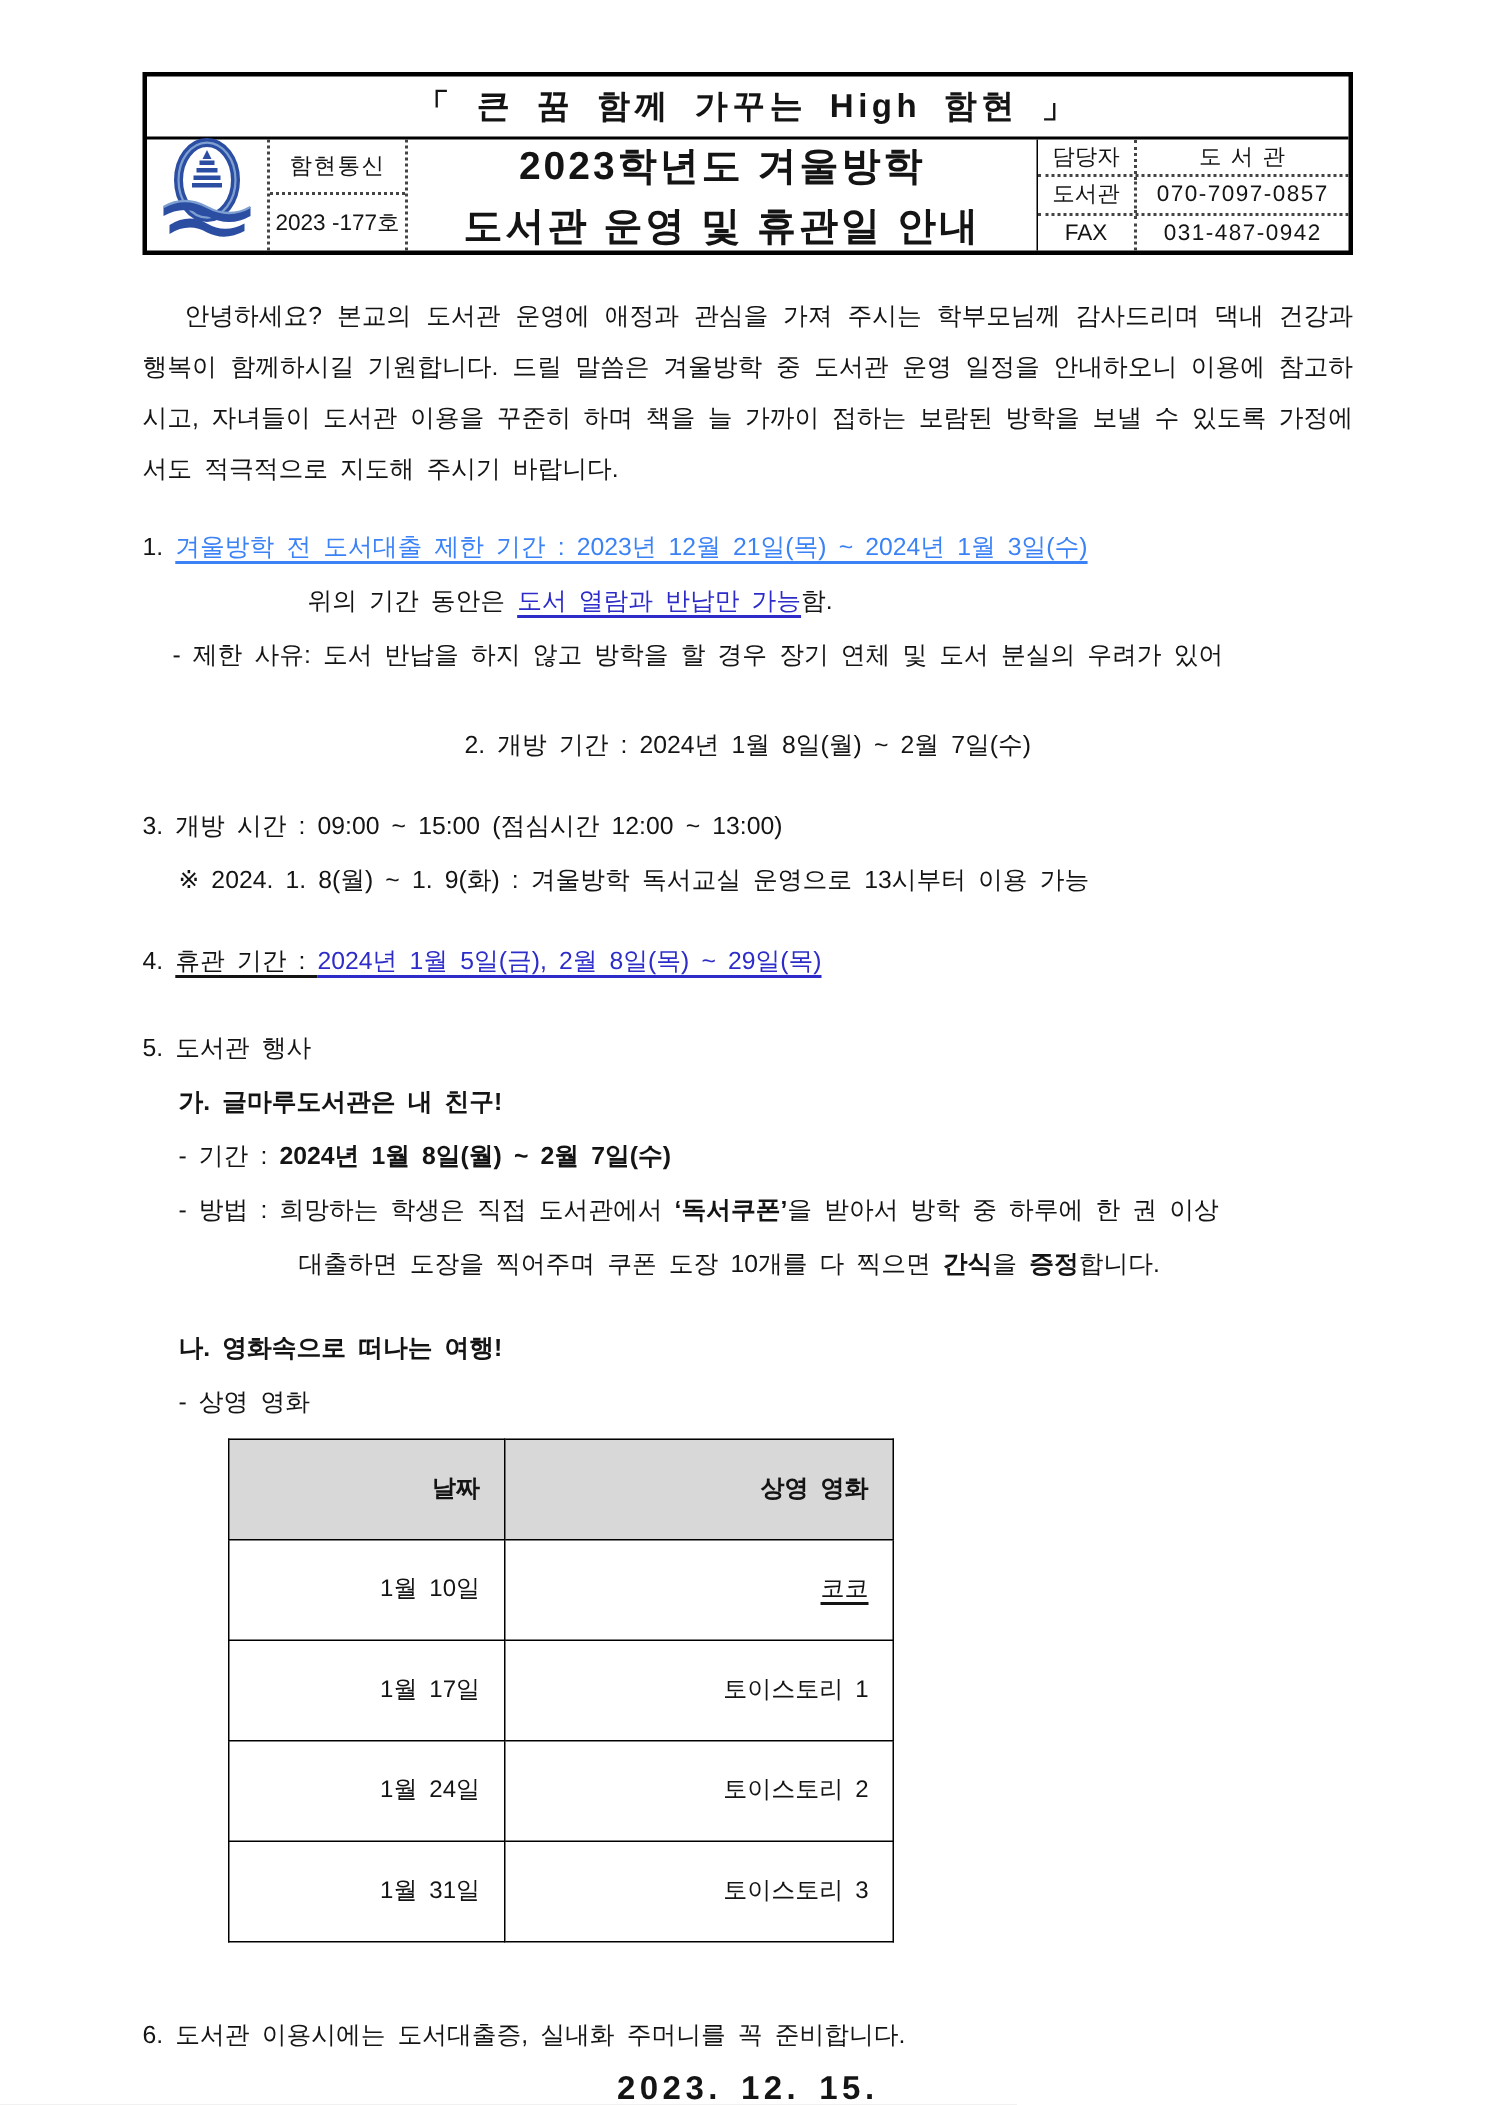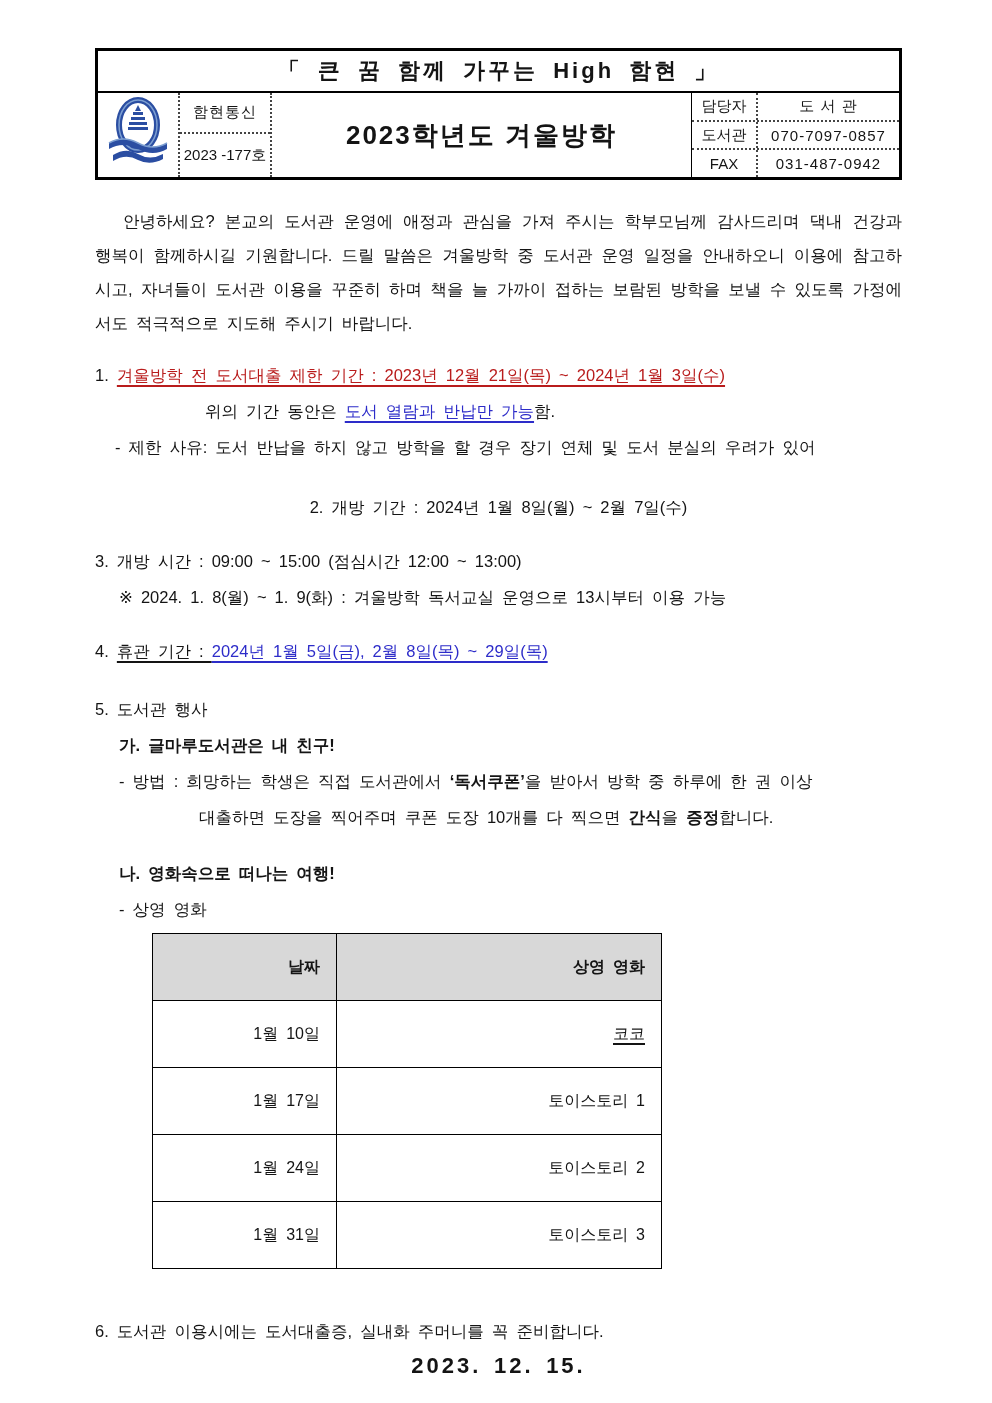--- a/index.html
+++ b/index.html
@@ -11,56 +11,56 @@
   }
   .content { position:absolute; left:95px; top:48px; width:807px; }
 
   
   .header-box { border:3px solid #000; }
   .slogan-row {
     height:42px; border-bottom:2px solid #000;
     display:flex; align-items:center; justify-content:center;
     font-size:22px; font-weight:bold; letter-spacing:3px; word-spacing:6px;
   }
-  .header-main { display:flex; height:84px; }
+  .header-main { display:flex; height:74px; }
   .logo-cell { width:80px; display:flex; align-items:center; justify-content:center; }
   .news-cell { width:94px; border-left:2px dotted #444; border-right:2px dotted #444;
                display:flex; flex-direction:column; }
   .news-top  { flex:1; border-bottom:2px dotted #444; display:flex; align-items:center; justify-content:center; font-size:15px; letter-spacing:1px; }
   .news-bottom { flex:1.08; display:flex; align-items:center; justify-content:center; font-size:15px; }
   .title-cell { flex:1; display:flex; flex-direction:column; align-items:center; justify-content:center;
                 font-weight:bold; font-size:26px; line-height:1.55; letter-spacing:2px; }
   .contact-cell { width:208px; border-left:1px solid #000; display:flex; flex-direction:column; font-size:15px; }
   .contact-row { flex:1; display:flex; }
   .contact-row + .contact-row { border-top:2px dotted #444; }
   .contact-label { width:66px; border-right:2px dotted #444; display:flex; align-items:center; justify-content:center; }
   .contact-value { flex:1; display:flex; align-items:center; justify-content:center; letter-spacing:1px; }
 
   
   .body-text { font-size:16.5px; line-height:34px; word-spacing:3.5px; }
   .greeting { margin-top:24px; text-align:justify; text-indent:28px; }
   .line { line-height:36px; }
-  .u-navy  { color:#b91c1c; text-decoration:underline; text-underline-offset:4px; text-decoration-thickness:1.5px; }
+  .u-navy  { color:#3b82f6; text-decoration:underline; text-underline-offset:4px; text-decoration-thickness:1.5px; }
   .u-blue  { color:#2d2cc9; text-decoration:underline; text-underline-offset:4px; text-decoration-thickness:1.5px; }
   .u-black { text-decoration:underline; text-underline-offset:4px; text-decoration-thickness:1.5px; }
   .bold { font-weight:bold; }
   .ind-reason2 { padding-left:110px; }
   .ind-sub { padding-left:20px; }
   .ind-sub2 { padding-left:24px; }
   .ind-cont { padding-left:104px; }
   .mt16 { margin-top:16px; } .mt18 { margin-top:18px; } .mt20 { margin-top:20px; }
   .mt22 { margin-top:22px; } .mt24 { margin-top:24px;text-align:center; }
 
   
   .movie-table { border-collapse:collapse; margin:6px 0 0 57px; font-size:16px; }
   .movie-table th, .movie-table td {
     border:1.6px solid #000; text-align:right; padding:16px;
     height:30px; vertical-align:middle;
   }
-  .movie-table th { background:#d8d8d8; font-weight:bold; width:325px; }
+  .movie-table th { background:#d8d8d8; font-weight:bold; width:259px; }
   .movie-table th.col-date, .movie-table td.col-date { width:184px; }
 
   
   .sec6 { margin-top:44px; }
   .footer-date { text-align:center; font-size:22px; font-weight:600; letter-spacing:3px; }
   .footer-signer { margin-top:18px; text-align:center; font-size:30px; font-weight:bold; letter-spacing:14px; }
 </style>
 </head>
 <body>
 
@@ -88,20 +88,21 @@
           </span>
         </div>
 
         <div class="news-cell">
           <div class="news-top">함현통신</div>
           <div class="news-bottom">2023 -177호</div>
         </div>
 
         <div class="title-cell">
           <div>2023학년도 겨울방학</div>
+          <div>도서관 운영 및 휴관일 안내</div>
         </div>
 
         <div class="contact-cell">
           <div class="contact-row">
             <div class="contact-label">담당자</div>
             <div class="contact-value">도 서 관</div>
           </div>
           <div class="contact-row">
             <div class="contact-label">도서관</div>
             <div class="contact-value">070-7097-0857</div>
@@ -135,20 +136,23 @@
 
       <div class="line mt18">
         <span>4.</span>
         <span class="u-black">휴관 기간 : </span><span class="u-blue">2024년 1월 5일(금), 2월 8일(목) ~ 29일(목)</span>
       </div>
 
       <div class="line mt22">5. 도서관 행사</div>
 
       <div class="line ind-sub2 bold">가. 글마루도서관은 내 친구!</div>
       <div class="line ind-sub2">
+        <span>- 기간 : </span><span class="bold">2024년 1월 8일(월) ~ 2월 7일(수)</span>
+      </div>
+      <div class="line ind-sub2">
         <span>- 방법 : 희망하는 학생은 직접 도서관에서 </span><span class="bold">‘독서쿠폰’</span><span>을 받아서 방학 중 하루에 한 권 이상</span>
       </div>
       <div class="line ind-cont">
         <span>대출하면 도장을 찍어주며 쿠폰 도장 10개를 다 찍으면 </span><span class="bold">간식</span><span>을 </span><span class="bold">증정</span><span>합니다.</span>
       </div>
 
       <div class="line ind-sub2 bold mt20">나. 영화속으로 떠나는 여행!</div>
       <div class="line ind-sub2">- 상영 영화</div>
 
       <table class="movie-table">

